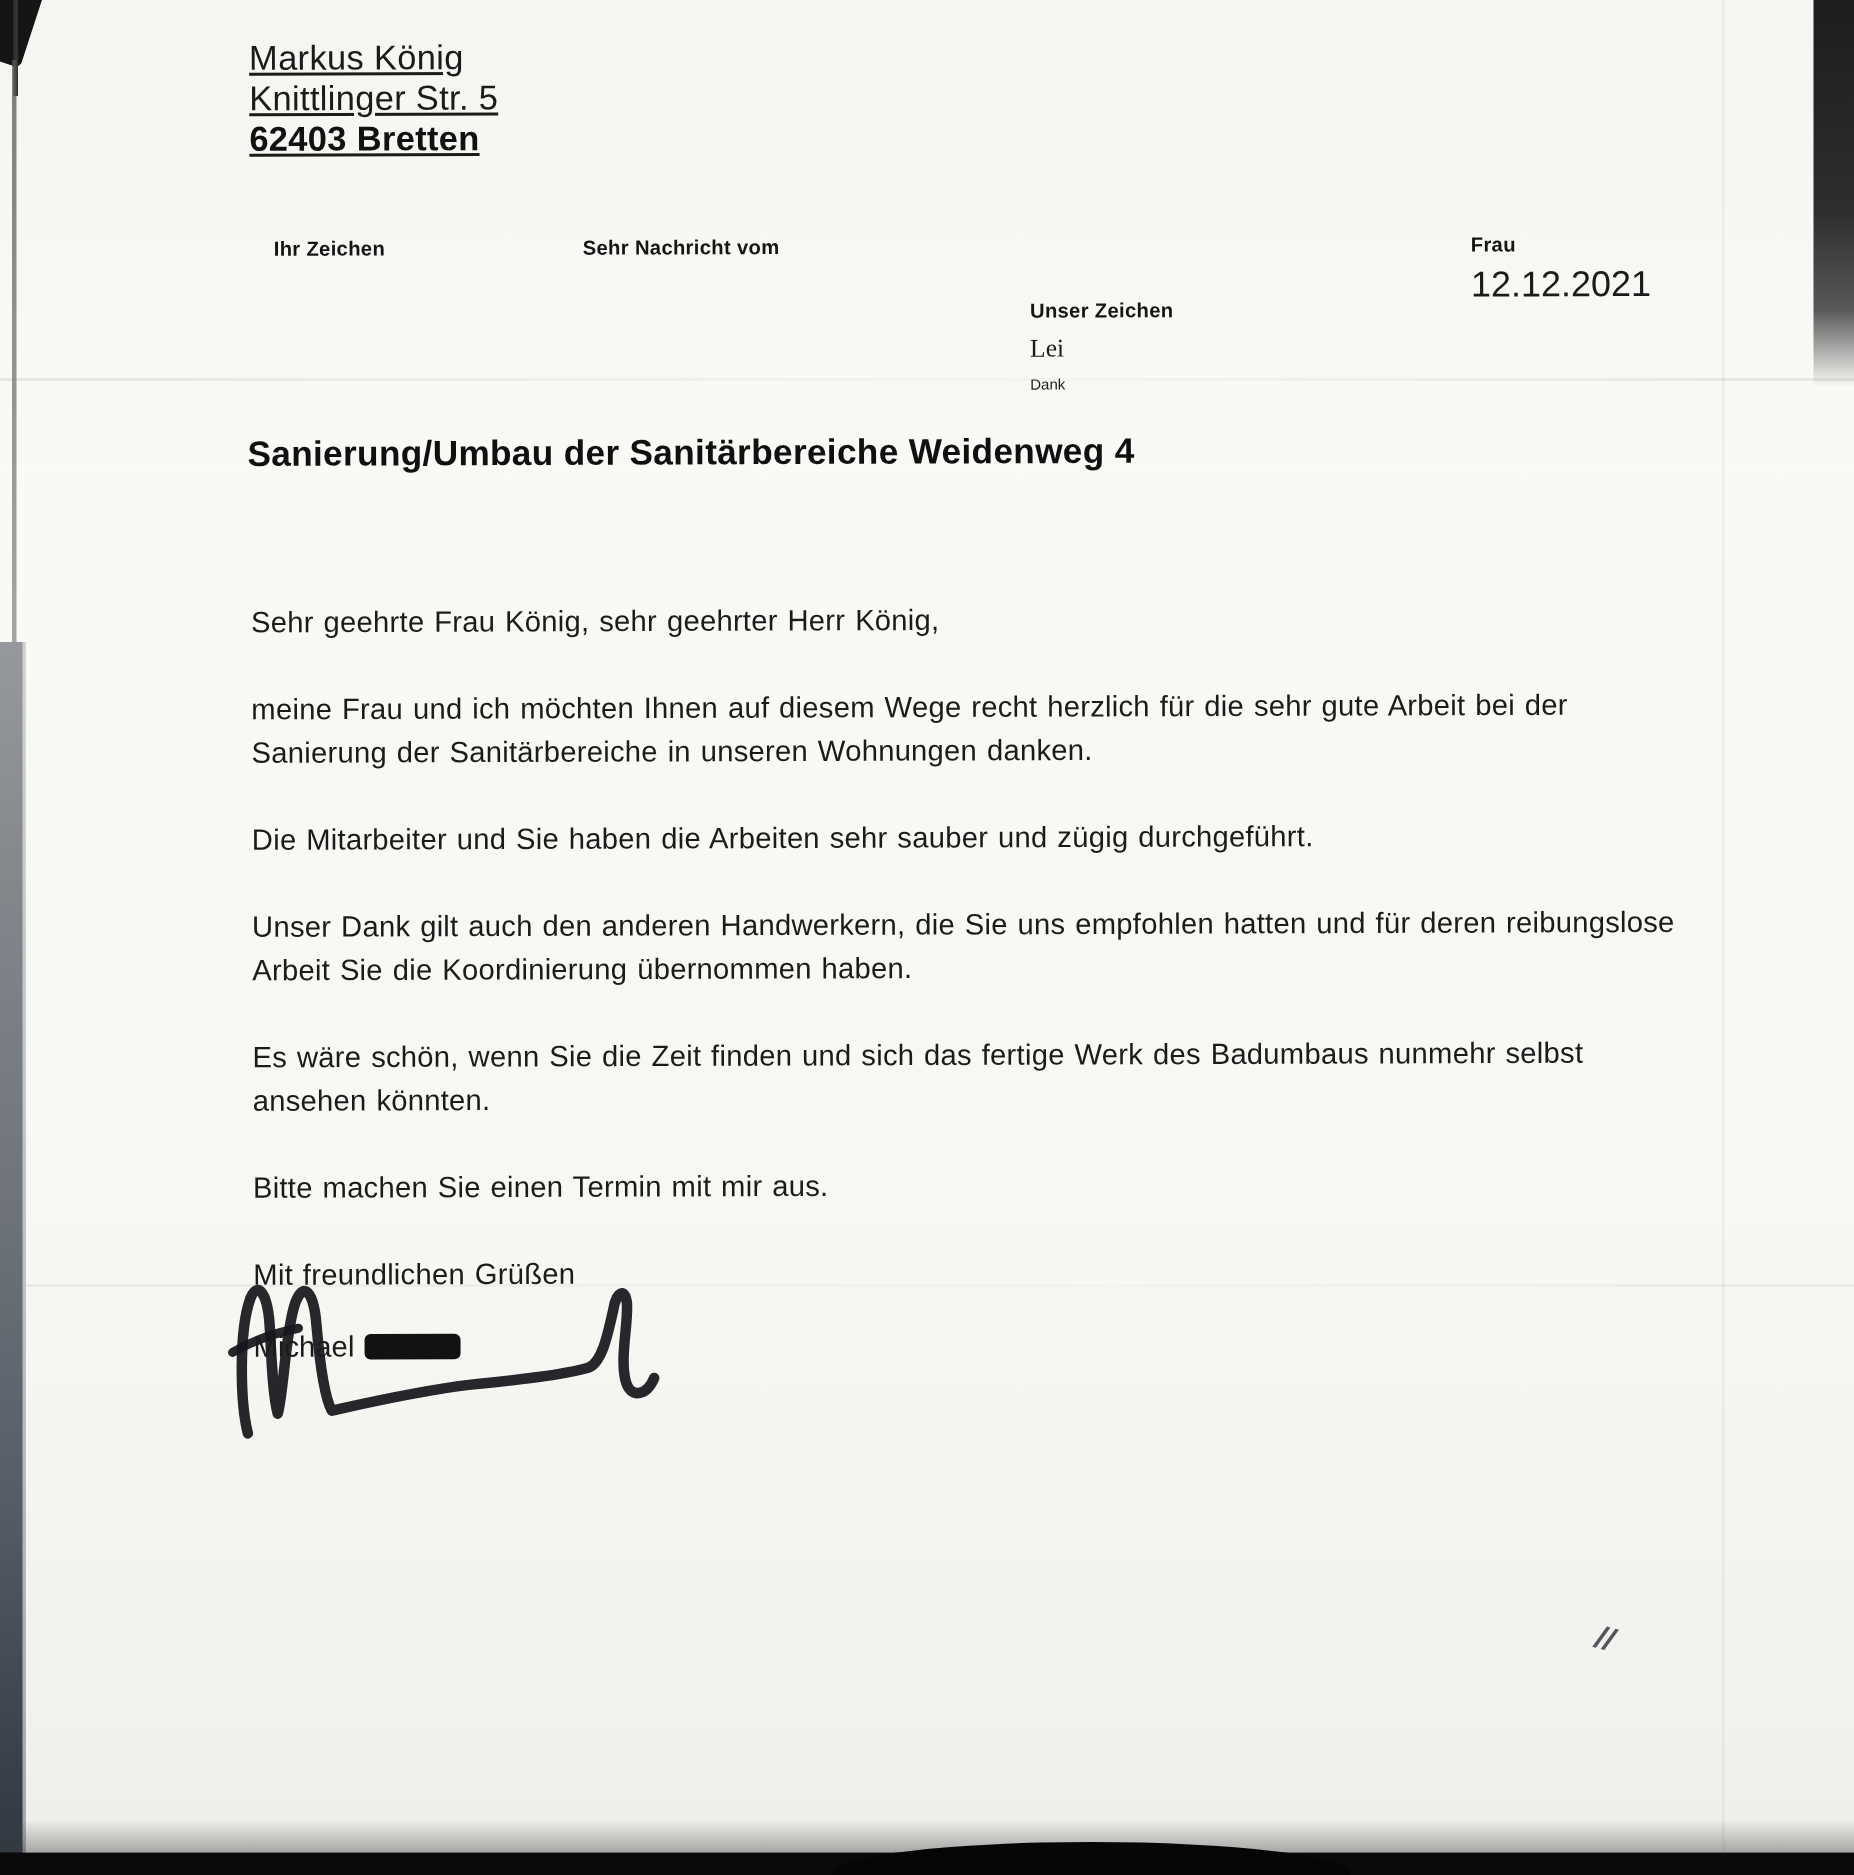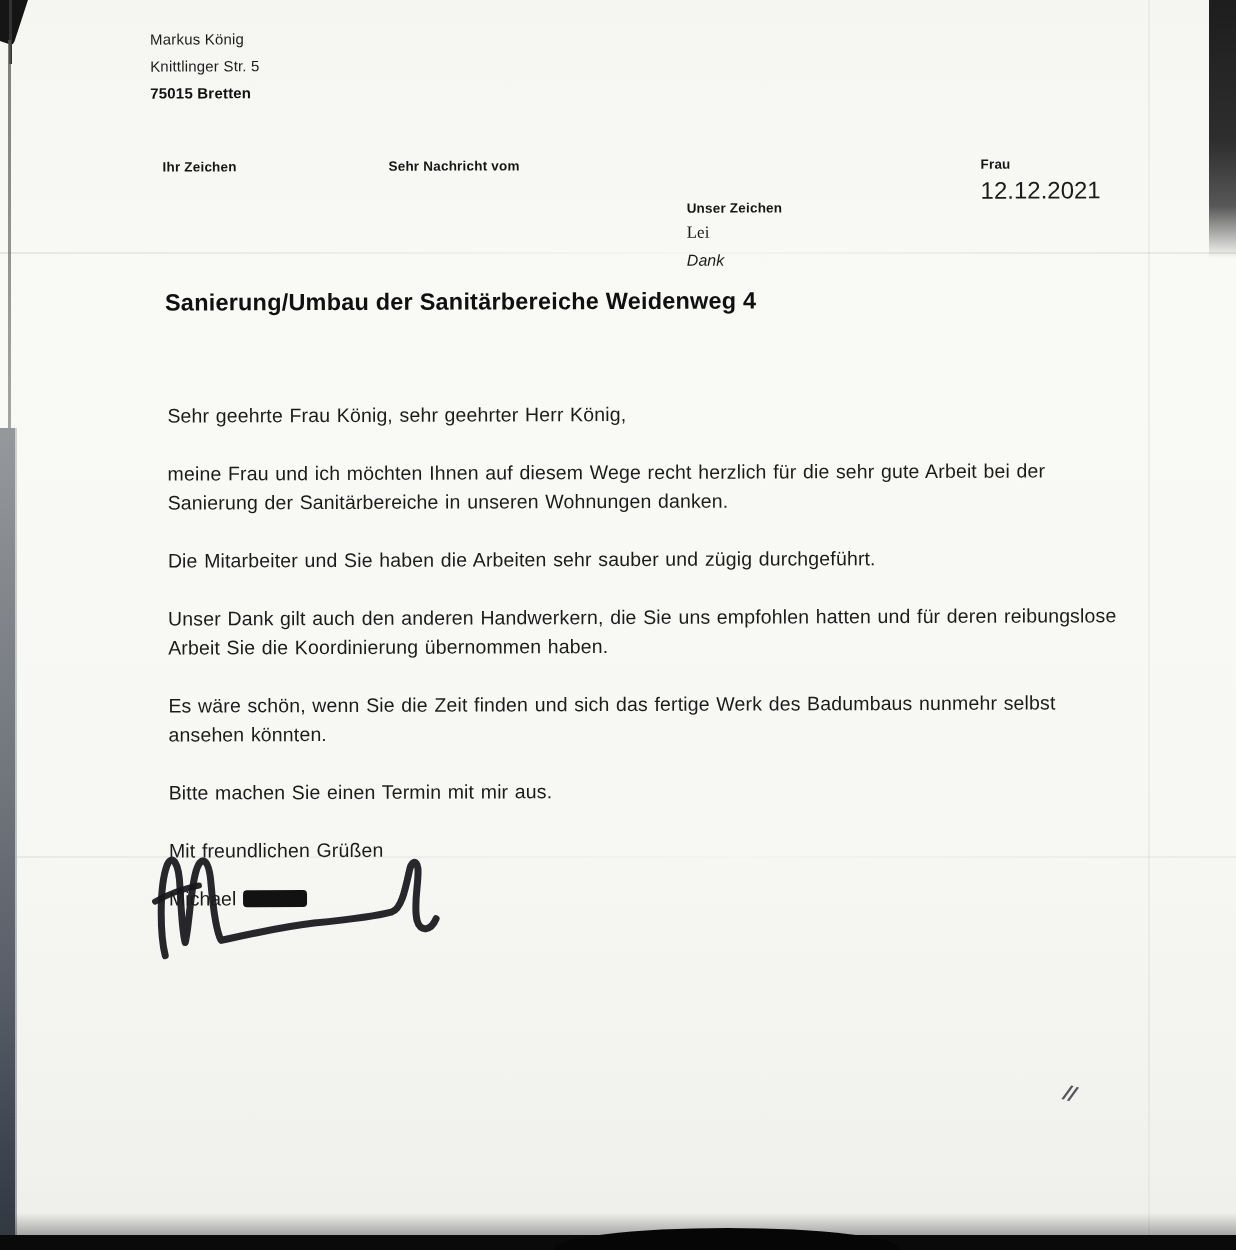--- a/index.html
+++ b/index.html
@@ -13,28 +13,28 @@
     position: absolute; inset: 0;
     background: linear-gradient(180deg, #f5f5f2 0%, #f9f9f6 25%, #f7f7f4 65%, #f1f1ee 92%, #ededea 100%);
   }
   .letter {
     position: absolute; inset: 0;
     transform: rotate(-0.2deg);
     transform-origin: 620px 600px;
     color: #1b1b1b;
   }
   
-  .addr { position: absolute; left: 152px; top: 24px; font-size: 15px; line-height: 27px; letter-spacing: .2px; }
+  .addr { position: absolute; left: 168px; top: 24px; font-size: 23px; line-height: 27px; letter-spacing: .2px; text-decoration: underline; }
   .addr .bold { font-weight: bold; color: #111; }
   
   .ref { position: absolute; top: 156px; }
-  .ref1 { left: 164px; } .ref2 { left: 390px; } .ref3 { left: 688px; margin-top: 43px; } .ref4 { left: 982px; }
+  .ref1 { left: 184px; } .ref2 { left: 390px; } .ref3 { left: 688px; margin-top: 43px; } .ref4 { left: 982px; }
   .reflabel { font-weight: bold; font-size: 13.5px; color: #151515; letter-spacing: .2px; }
   .refval1 { font-size: 17px; margin-top: 6px; font-family: Liberation Serif, serif; }
-  .refval2 { font-size: 16px; margin-top: 9px; font-style: italic; }
+  .refval2 { font-size: 10px; margin-top: 9px; }
   .refdate { font-size: 24px; margin-top: 4px; }
   
   .subject {
     position: absolute; left: 166px; top: 288px; margin: 0;
     font-size: 23.5px; font-weight: bold; color: #101010; letter-spacing: .2px;
   }
   
   .bodytext { position: absolute; left: 168px; top: 400px; width: 952px; font-size: 19.5px; line-height: 29px; letter-spacing: .15px; word-spacing: 1px; }
   .bodytext p { margin: 0 0 29px 0; }
   
@@ -68,21 +68,21 @@
 </head>
 <body>
 
 <div class="scan">
 
   <div class="letter">
 
     <div class="addr">
       <div>Markus König</div>
       <div>Knittlinger Str. 5</div>
-      <div class="bold">75015 Bretten</div>
+      <div class="bold">62403 Bretten</div>
     </div>
 
     <div class="ref ref1">
       <span class="reflabel">Ihr Zeichen</span>
     </div>
     <div class="ref ref2">
       <span class="reflabel">Sehr Nachricht vom</span>
     </div>
     <div class="ref ref3">
       <span class="reflabel">Unser Zeichen</span>

